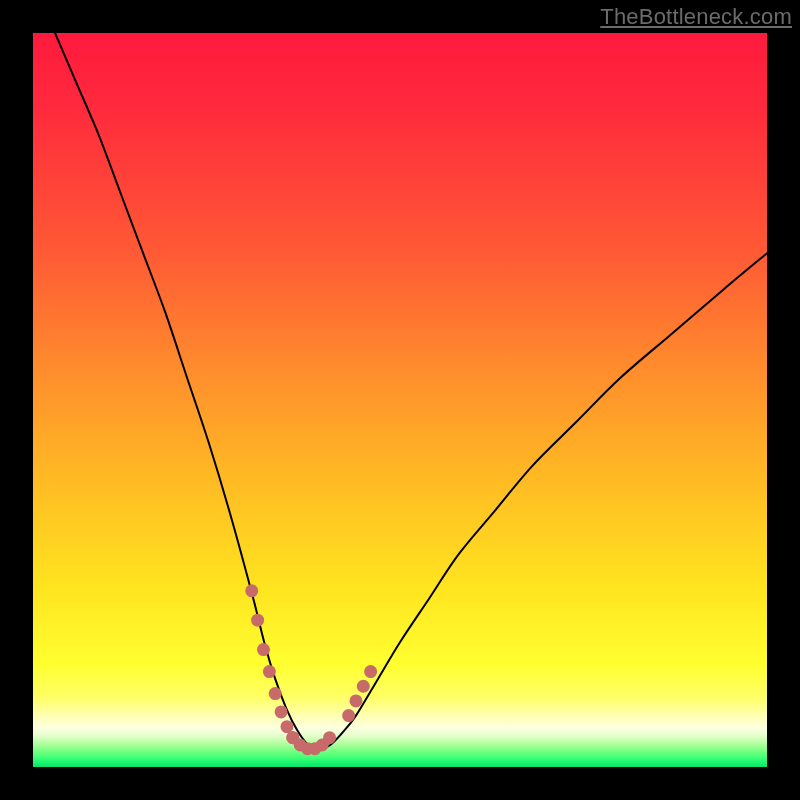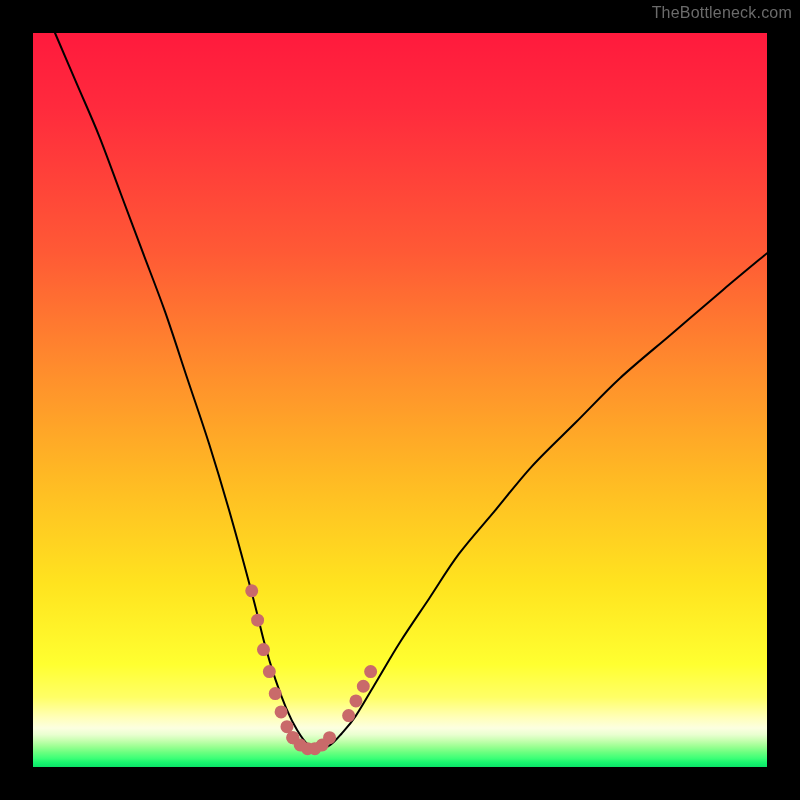--- a/index.html
+++ b/index.html
@@ -51,24 +51,25 @@
     top: 0;
     width: 734px;
     height: 734px;
     overflow: visible;
   }
   .watermark {
     position: absolute;
     top: 4px;
     right: 8px;
     color: #6b6b6b;
-    font-size: 16px;
+    font-size: 22px;
     font-weight: 500;
     letter-spacing: 0.2px;
     user-select: none;
+    text-decoration: underline;
   }
 </style>
 </head>
 <body>
 
 <div class="stage">
 
   <div class="plot">
     <svg class="curve" viewBox="0 0 734 734" preserveAspectRatio="none">
       <path id="main-curve" fill="none" stroke="#000" stroke-width="2" stroke-linecap="round" d="M 22.02 0 C 25.689999999999998 8.563333333333333, 36.699999999999996 34.25333333333333, 44.04 51.379999999999995 C 51.38 68.50666666666666, 58.72 84.40999999999998, 66.06 102.75999999999999 C 73.4 121.11, 80.74 141.90666666666667, 88.08 161.48000000000002 C 95.42 181.05333333333337, 102.75999999999999 200.62666666666672, 110.1 220.20000000000005 C 117.44 239.77333333333337, 124.78 258.12333333333333, 132.12 278.92 C 139.46 299.7166666666667, 146.79999999999998 322.96, 154.14 344.97999999999996 C 161.48 366.99999999999994, 168.82 387.7966666666667, 176.16 411.04 C 183.5 434.28333333333336, 190.84 458.74999999999994, 198.18 484.43999999999994 C 205.52 510.12999999999994, 214.695 544.3833333333334, 220.2 565.1800000000001 C 225.70499999999998 585.9766666666667, 227.54000000000002 595.7633333333333, 231.21 609.22 C 234.88 622.6766666666667, 238.55 634.91, 242.22 645.92 C 245.89 656.93, 249.56 666.7166666666667, 253.23 675.28 C 256.9 683.8433333333332, 260.57 691.1833333333333, 264.24 697.3 C 267.91 703.4166666666666, 271.58 708.9216666666666, 275.25 711.98 C 278.92 715.0383333333334, 282.59 715.65, 286.26 715.65 C 289.93 715.65, 293.6 714.4266666666667, 297.27000000000004 711.98 C 300.94000000000005 709.5333333333333, 303.99833333333333 705.8633333333333, 308.28 700.97 C 312.5616666666666 696.0766666666667, 316.8433333333333 691.7950000000001, 322.96 682.62 C 329.07666666666665 673.4449999999999, 337.64 658.1533333333333, 344.97999999999996 645.92 C 352.31999999999994 633.6866666666666, 358.43666666666667 622.6766666666667, 367 609.22 C 375.56333333333333 595.7633333333333, 386.5733333333334 579.8600000000001, 396.36 565.1800000000001 C 406.14666666666665 550.5, 414.71 535.8199999999999, 425.71999999999997 521.14 C 436.72999999999996 506.46, 450.18666666666667 491.78000000000003, 462.42 477.1 C 474.65333333333336 462.42, 485.6633333333334 447.74, 499.12000000000006 433.06 C 512.5766666666667 418.38, 528.48 403.70000000000005, 543.16 389.02000000000004 C 557.8399999999999 374.34000000000003, 571.2966666666667 359.65999999999997, 587.2 344.97999999999996 C 603.1033333333334 330.29999999999995, 621.4533333333334 315.62, 638.58 300.94 C 655.7066666666667 286.26, 674.0566666666666 270.3566666666666, 689.9599999999999 256.9 C 705.8633333333332 243.44333333333333, 726.66 226.3166666666667, 734 220.20000000000005"></path>

